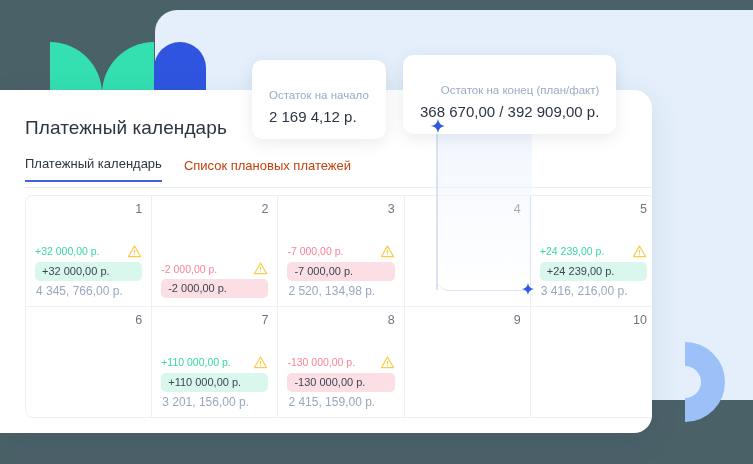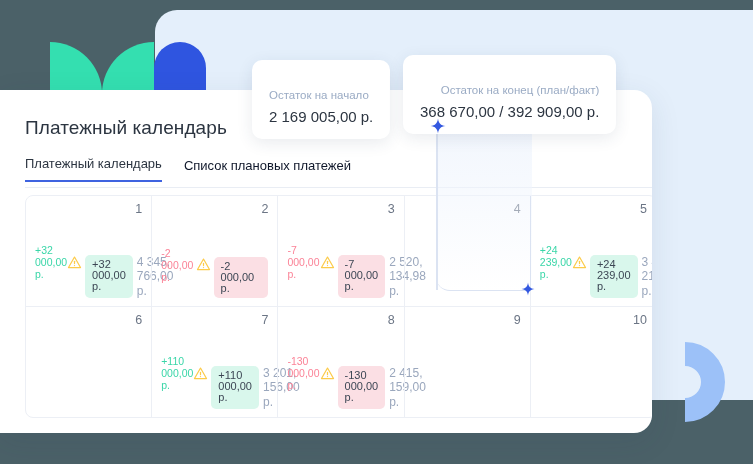--- a/index.html
+++ b/index.html
@@ -72,21 +72,21 @@
   .tabs {
     position: absolute;
     left: 25px; top: 66px;
     display: flex;
     gap: 22px;
     align-items: flex-end;
   }
   .tab {
     font-size: 13px;
     padding-bottom: 9px;
-    color: #0f172a;
+    color: #c2410c;
     cursor: pointer;
     white-space: nowrap;
   }
   .tab.active {
     color: #2c3541;
     border-bottom: 2px solid #3f63e0;
   }
   .tabs-rule {
     position: absolute;
     left: 25px; top: 97px;
@@ -119,21 +119,21 @@
   .daynum {
     text-align: right;
     font-size: 12.5px;
     color: #6b7585;
     line-height: 1;
     margin-bottom: 2px;
   }
   .cell-body {
     margin-top: auto;
     display: flex;
-    flex-direction: row;
+    flex-direction: column;
     gap: 3px;
   }
   .row-plan {
     display: flex;
     align-items: center;
     justify-content: space-between;
     font-size: 10.5px;
     height: 15px;
   }
   .row-plan .amt.pos { color: #3ad6a8; }
@@ -368,21 +368,21 @@
 
     </div>
   </div>
 
   <div class="focus-glow"></div>
   <div class="guide-line"></div>
   <div class="focus-box"></div>
 
   <div class="info-card" id="info-start">
     <div class="lbl">Остаток на начало</div>
-    <div class="val">2 169 005,00 р.</div>
+    <div class="val">2 169 4,12 р.</div>
   </div>
 
   <div class="info-card" id="info-end">
     <div class="lbl">Остаток на конец (план/факт)</div>
     <div class="val">368 670,00 / 392 909,00 р.</div>
   </div>
 
   <div class="sparkle" style="left:430px; top:118px;">
     <svg viewBox="0 0 16 16" width="16" height="16">
         <path d="M8 0.5 C8.6 5.3 10.7 7.4 15.5 8 C10.7 8.6 8.6 10.7 8 15.5 C7.4 10.7 5.3 8.6 0.5 8 C5.3 7.4 7.4 5.3 8 0.5Z" fill="#3358e0"></path>

